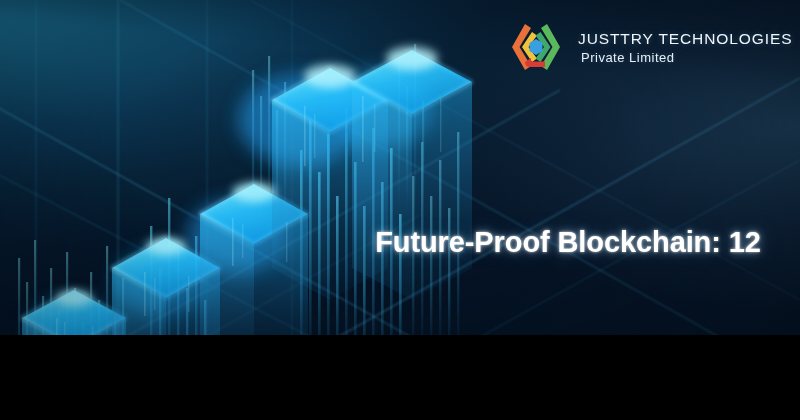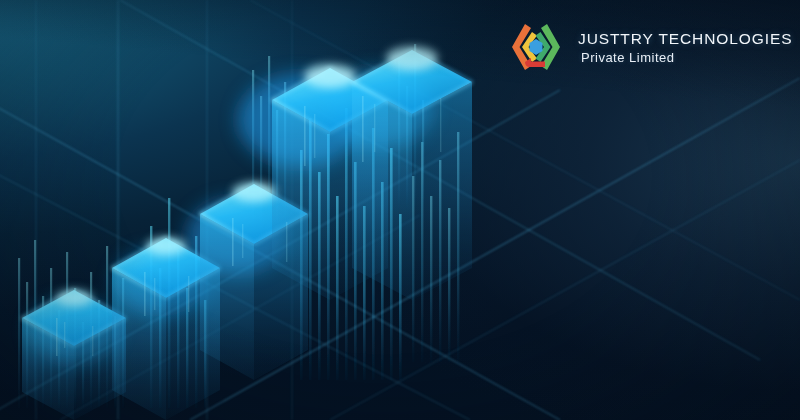--- a/index.html
+++ b/index.html
@@ -8,21 +8,21 @@
     padding: 0;
     background: #000;
   }
   body {
     font-family: "Liberation Sans", sans-serif;
   }
 
   .banner {
     position: relative;
     width: 800px;
-    height: 420px;
+    height: 335px;
     overflow: hidden;
     background: #7f1d1d;
   }
 
   
   .bg-base {
     position: absolute;
     inset: 0;
     background:
       radial-gradient(120% 90% at -8% 4%, #1b6d8e 0%, #12516e 18%, #0b3450 38%, #072237 58%, #05172a 78%, #041223 100%);
@@ -394,15 +394,16 @@
 
       <polygon points="31,21 37.5,25 37.5,33 31,37 24.5,33 24.5,25" fill="#3a9fe0"></polygon>
     </svg>
     <div class="logo-text">
       <div class="logo-name">JUSTTRY TECHNOLOGIES</div>
       <div class="logo-sub">Private Limited</div>
     </div>
   </div>
 
   <div class="headline">
+    <span class="line">Future-Proof Blockchain: 12</span>
   </div>
 
 </div>
 
 </body></html>

